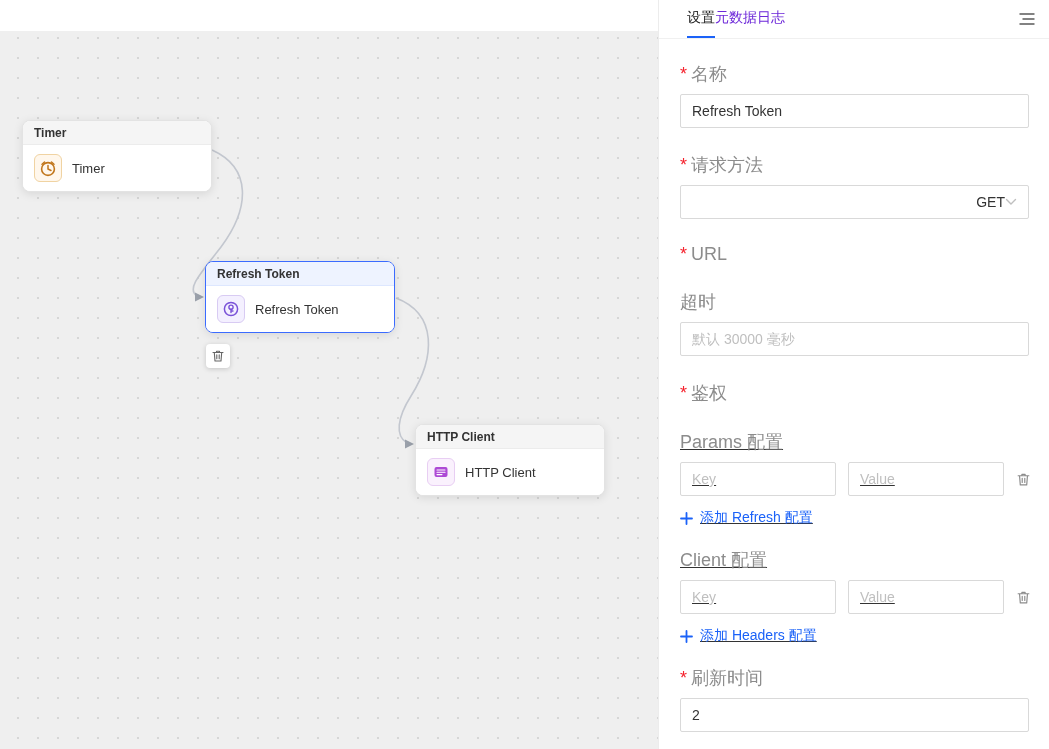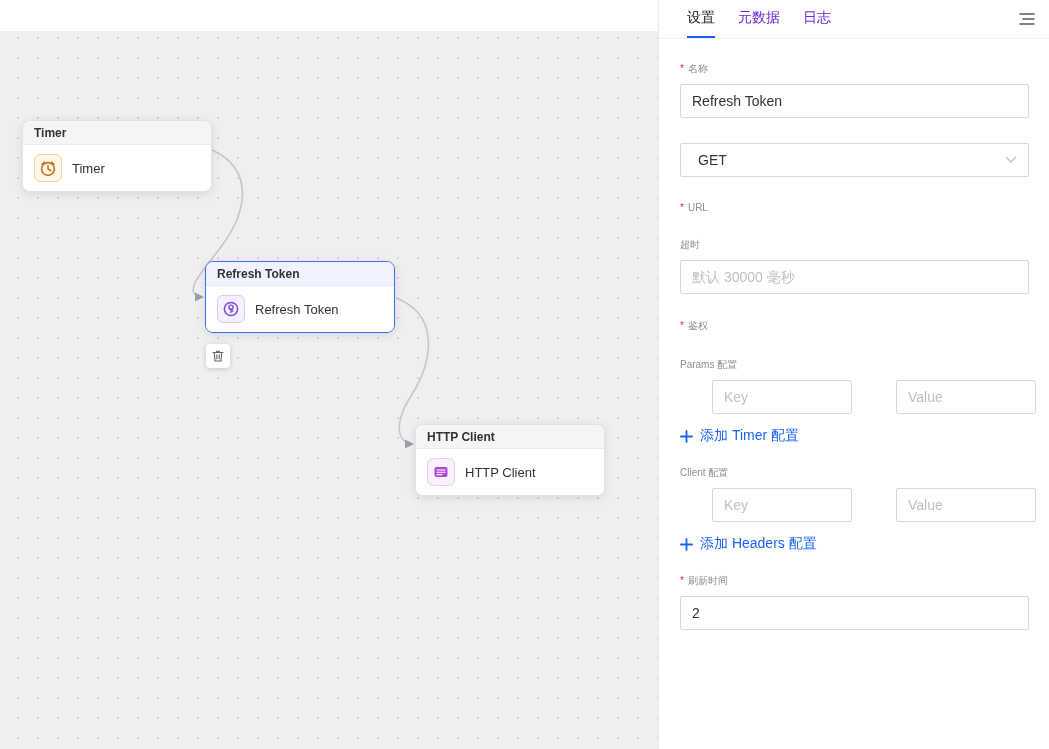--- a/index.html
+++ b/index.html
@@ -51,51 +51,51 @@
     display:flex; align-items:center; justify-content:center; cursor:pointer;
   }
 
   
   .panel {
     width:391px; height:100%; background:#fff; border-left:1px solid #ececec;
     display:flex; flex-direction:column;
   }
   .panel-tabs {
     height:39px; flex:0 0 auto; display:flex; align-items:stretch;
-    padding:0 14px 0 28px; border-bottom:1px solid #f0f0f0; gap:23px;
+    padding:0 14px 0 28px; border-bottom:1px solid #f0f0f0; 
   }
   .tab {
     display:flex; align-items:center; font-size:14px; color:#6d28d9;
     border-bottom:2px solid transparent; cursor:pointer;
   }
   .tab.active { color:#262626; border-bottom-color:#1b62f8; }
   .tabbar-menu { margin-left:auto; display:flex; align-items:center; cursor:pointer; }
 
   .panel-body { flex:1; padding:23px 20px 0 21px; overflow:hidden; }
   .field { margin-bottom:25px; }
-  .field-label { font-size:10px; color:#8c8c8c; margin-bottom:8px; }
+  .field-label { font-size:18px; color:#8c8c8c; margin-bottom:8px; }
   .req { color:#f5222d; margin-right:4px; }
   .input, .select {
     width:100%; height:34px; border:1px solid #d9d9d9; border-radius:2px;
     padding:0 11px; font-size:14px; color:#333; background:#fff; outline:none;
     font-family:"Liberation Sans","DejaVu Sans",sans-serif;
   }
   .input::placeholder { color:#bfbfbf; }
-  .select { display:flex; align-items:center; justify-content:space-between; cursor:pointer;padding-left:17px; }
+  .select { display:flex; align-items:center; justify-content:flex-end; cursor:pointer;padding-left:17px; }
 
   .kv-row { display:flex; align-items:center; gap:12px; }
-  .kv-row .input { width:140px;margin-left:32px; }
+  .kv-row .input { width:156px; }
   .kv-trash { margin-left:auto; background:none; border:none; cursor:pointer; display:flex; align-items:center; }
 
   .add-link {
     display:flex; align-items:center; gap:7px; margin-top:13px;
     color:#1b62f8; font-size:14px; cursor:pointer; background:none; border:none;
     font-family:"Liberation Sans","DejaVu Sans",sans-serif; padding:0;
   }
-  .section { margin-bottom:21px; }
+  .section { margin-bottom:21px;text-decoration:underline; }
 </style>
 </head>
 <body>
 
 <div class="app">
 
   <div class="canvas">
     <div class="canvas-topbar"></div>
 
     <svg class="edges" width="658" height="749">
@@ -168,20 +168,21 @@
     </div>
 
     <div class="panel-body">
 
       <div class="field">
         <div class="field-label"><span class="req">*</span><span>名称</span></div>
         <input class="input" type="text" value="Refresh Token" style="">
       </div>
 
       <div class="field">
+        <div class="field-label"><span class="req">*</span><span>请求方法</span></div>
         <div class="select">
           <span>GET</span>
           <svg width="12" height="8" viewBox="0 0 12 8">
             <path d="M1.5 1.5 L6 6 L10.5 1.5" fill="none" stroke="#bfbfbf" stroke-width="1.4" stroke-linecap="round"></path>
           </svg>
         </div>
       </div>
 
       <div class="field">
         <div class="field-label"><span class="req">*</span><span>URL</span></div>
@@ -205,21 +206,21 @@
             <svg width="15" height="15" viewBox="0 0 14 14">
               <path d="M2 3.5 H12 M5.5 3.5 V2.2 H8.5 V3.5 M3.3 3.5 L4 12 H10 L10.7 3.5" fill="none" stroke="#8c8c8c" stroke-width="1.1" stroke-linecap="round" stroke-linejoin="round"></path>
               <path d="M5.8 5.8 V9.8 M8.2 5.8 V9.8" stroke="#8c8c8c" stroke-width="1.1" stroke-linecap="round"></path>
             </svg>
           </button>
         </div>
         <button class="add-link">
           <svg width="13" height="13" viewBox="0 0 13 13">
             <path d="M6.5 1 V12 M1 6.5 H12" stroke="#1b62f8" stroke-width="1.8" stroke-linecap="round"></path>
           </svg>
-          <span>添加 Timer 配置</span>
+          <span>添加 Refresh 配置</span>
         </button>
       </div>
 
       <div class="section">
         <div class="field-label"><span>Client 配置</span></div>
         <div class="kv-row">
           <input class="input" type="text" placeholder="Key" style="">
           <input class="input" type="text" placeholder="Value" style="">
           <button class="kv-trash">
             <svg width="15" height="15" viewBox="0 0 14 14">

